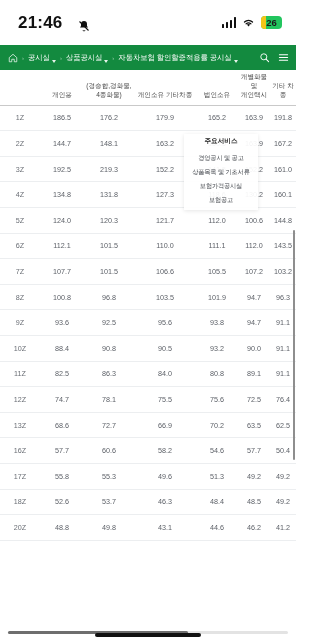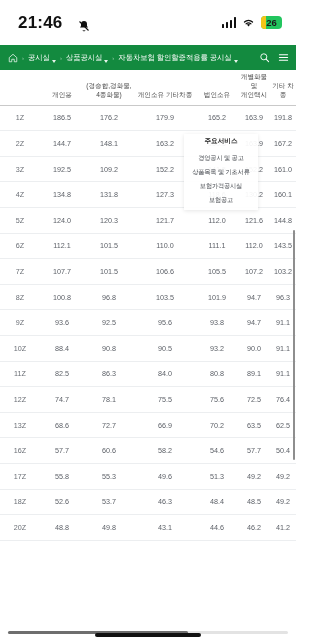--- a/index.html
+++ b/index.html
@@ -233,42 +233,42 @@
             <td>144.7</td>
             <td>148.1</td>
             <td>163.2</td>
             <td>150.5</td>
             <td>163.9</td>
             <td>167.2</td>
           </tr>
           <tr>
             <td class="rowhead">3Z</td>
             <td>192.5</td>
-            <td>109.2</td>
+            <td>219.3</td>
             <td>152.2</td>
             <td>141.5</td>
             <td>152.2</td>
             <td>161.0</td>
           </tr>
           <tr>
             <td class="rowhead">4Z</td>
             <td>134.8</td>
             <td>131.8</td>
             <td>127.3</td>
             <td>118.6</td>
             <td>130.2</td>
             <td>160.1</td>
           </tr>
           <tr>
             <td class="rowhead">5Z</td>
             <td>124.0</td>
             <td>120.3</td>
             <td>121.7</td>
             <td>112.0</td>
-            <td>121.6</td>
+            <td>100.6</td>
             <td>144.8</td>
           </tr>
           <tr>
             <td class="rowhead">6Z</td>
             <td>112.1</td>
             <td>101.5</td>
             <td>110.0</td>
             <td>111.1</td>
             <td>112.0</td>
             <td>143.5</td>

